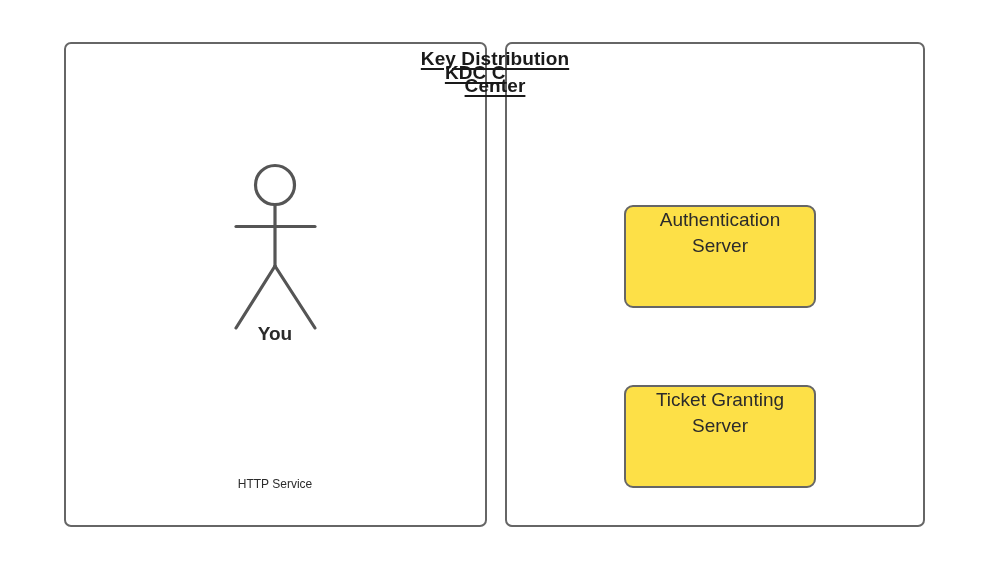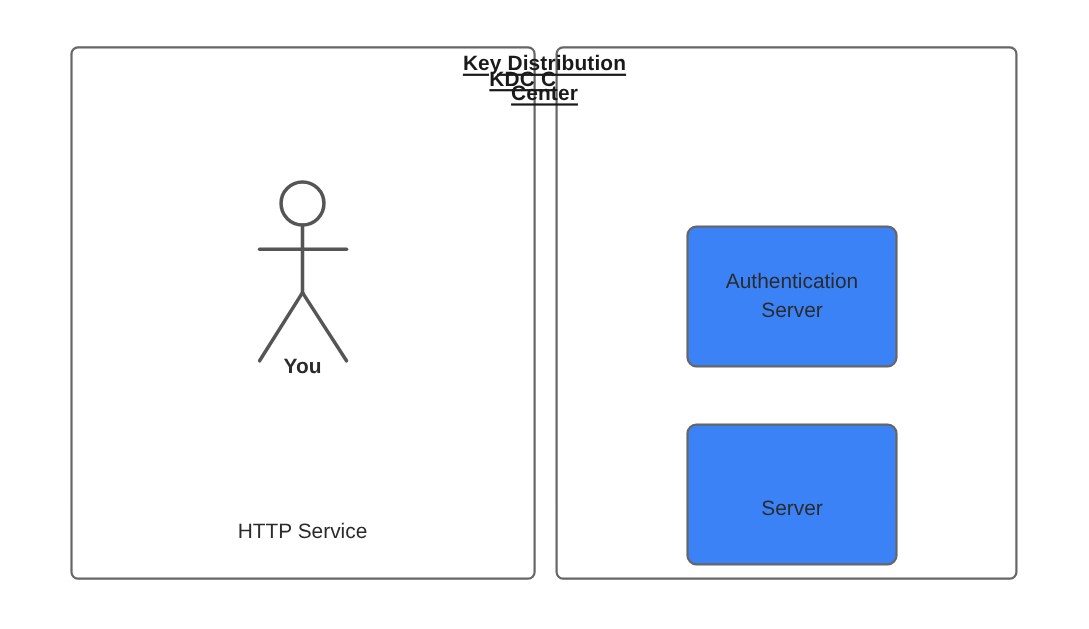--- a/index.html
+++ b/index.html
@@ -92,37 +92,36 @@
     height: 84px;
   }
   #http-icon svg { display: block; }
 
   #http-label {
     position: absolute;
     left: 170px;
     top: 472px;
     width: 210px;
     text-align: center;
-    font-size: 19px;
+    font-size: 12px;
     color: #2b2b2b;
     line-height: 24px;
   }
 
   
   .server-box {
     position: absolute;
     box-sizing: border-box;
     left: 624px;
     width: 192px;
-    height: 129px;
-    background: #3b82f6;
+    height: 103px;
+    background: #fde047;
     border: 2px solid #666666;
     border-radius: 9px;
     display: flex;
-    align-items: center;
     justify-content: center;
   }
   #server-auth { top: 205px; }
   #server-tgs  { top: 385px; }
   .server-box .server-label {
     text-align: center;
     font-size: 19px;
     color: #2b2b2b;
     line-height: 26px;
     padding: 0 10px;
@@ -169,18 +168,18 @@
 
   <div class="server-box" id="server-auth">
     <div class="server-label">
       <span>Authentication</span><br>
       <span>Server</span>
     </div>
   </div>
 
   <div class="server-box" id="server-tgs">
     <div class="server-label">
-      <br>
+      <span>Ticket Granting</span><br>
       <span>Server</span>
     </div>
   </div>
 
 </div>
 
 </body></html>

